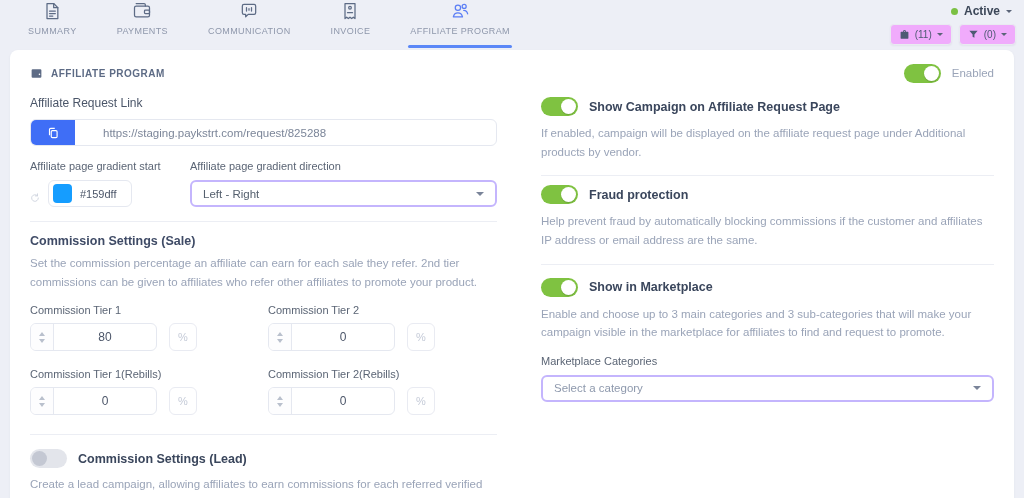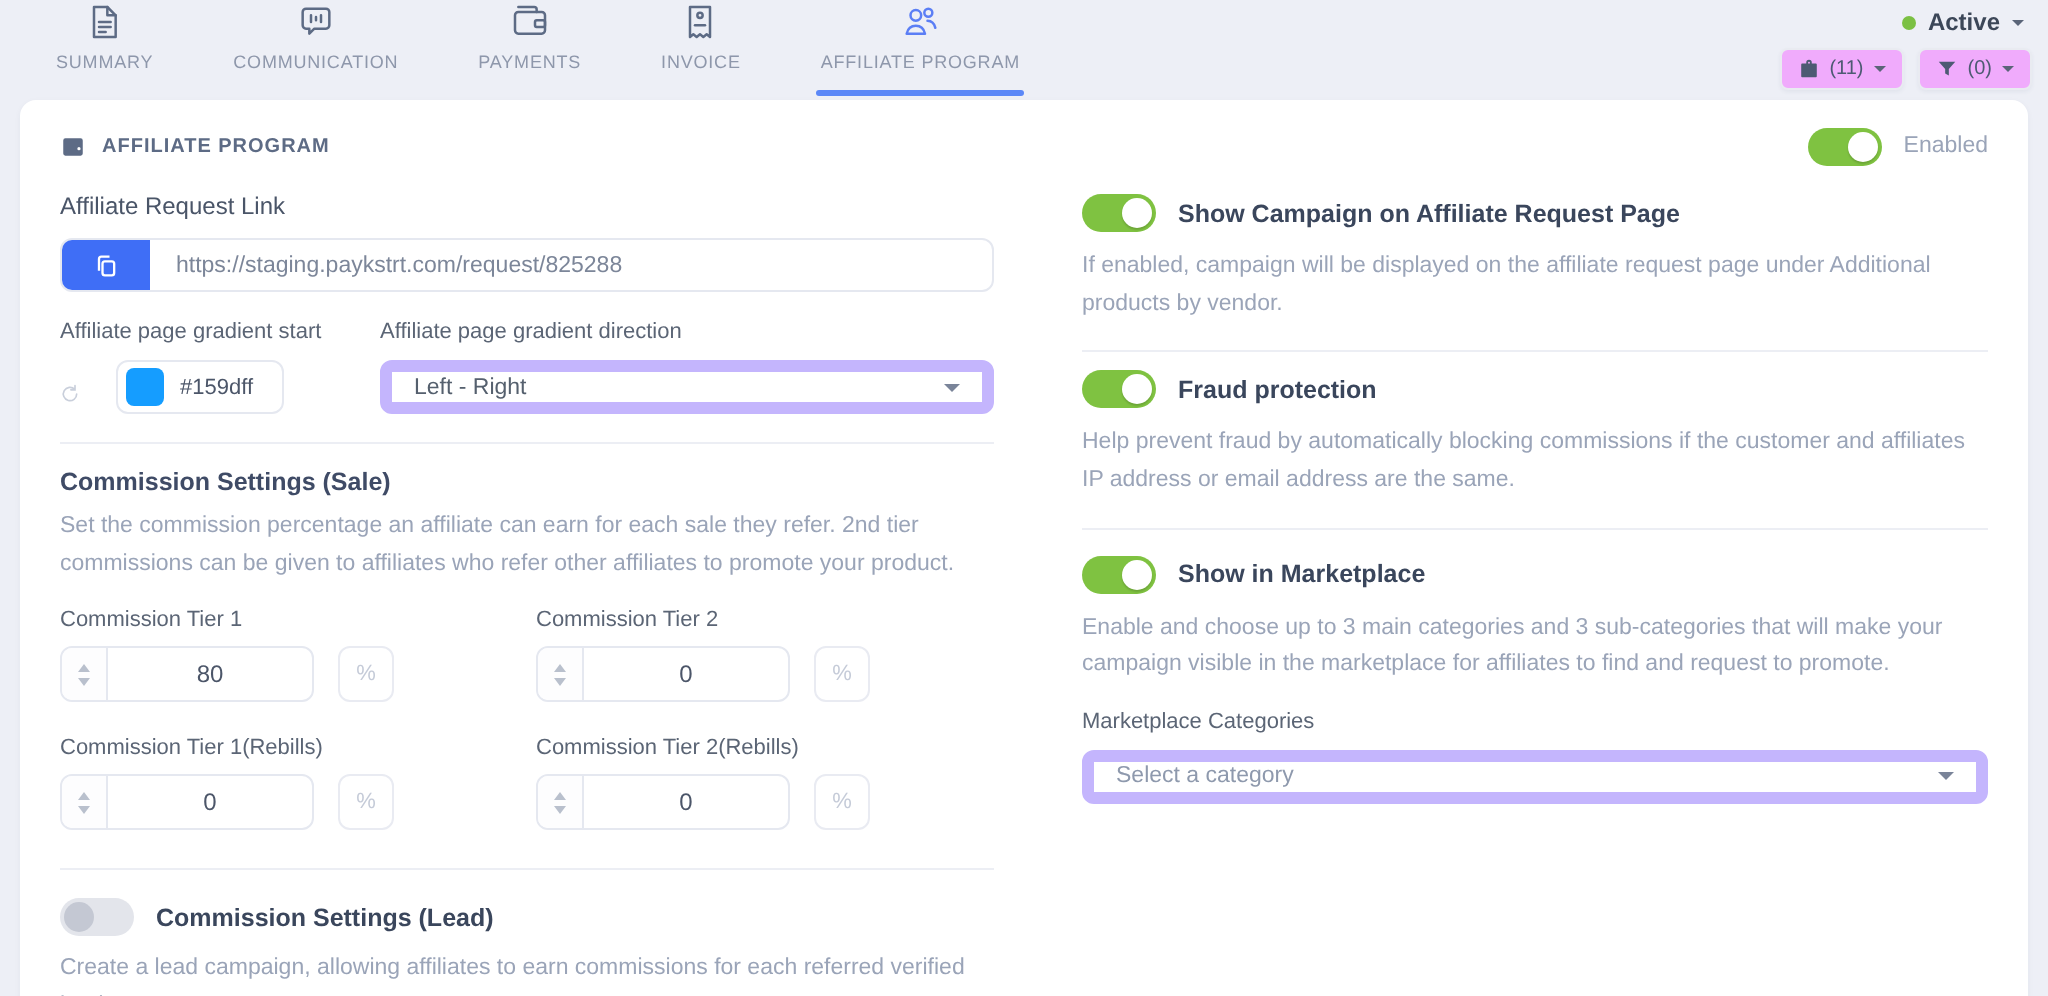--- a/index.html
+++ b/index.html
@@ -60,35 +60,35 @@
   .toggle.off .knob { left:2px; background:#c4c8d3; }
   .toggle-row { display:flex; align-items:center; gap:11px; }
   .toggle-row .tg-label { font-size:12.5px; font-weight:bold; color:#3a465c; }
 
   
   .link-group { display:flex; height:27px; border:1px solid #e5e8f0; border-radius:6px;
     overflow:hidden; margin-top:9px; }
   .copy-btn { width:44px; background:#3f6ef6; border:none; display:flex; align-items:center;
     justify-content:center; cursor:pointer; }
   .copy-btn svg { width:14px; height:14px; stroke:#fff; fill:none; stroke-width:2; }
-  .link-text { flex:1; display:flex; align-items:center; padding:0 13px; font-size:11.5px;
+  .link-text { flex:1; display:flex; align-items:center; padding:0 28px; font-size:11.5px;
     color:#7c8699; }
 
   
   .gradient-row { display:flex; margin-top:14px; }
   .gcol1 { width:160px; } .gcol2 { width:158px; } .gcol3 { flex:1; }
-  .color-line { display:flex; align-items:center; margin-top:8px; gap:18px; }
+  .color-line { display:flex; align-items:center; margin-top:8px; gap:8px; }
   .refresh { width:10px; height:10px; color:#c9cfdb; cursor:pointer; flex:0 0 auto; }
   .refresh svg { width:100%; height:100%; stroke:currentColor; fill:none; stroke-width:2; }
   .color-box { display:flex; align-items:center; gap:8px; width:84px; height:27px;
     border:1px solid #e5e8f0; border-radius:6px; padding:0 4px; cursor:pointer; background:#fff; }
   .swatch { width:19px; height:19px; border-radius:4px; }
   .hex { font-size:11px; color:#4c5669; }
   .select-box { display:flex; align-items:center; justify-content:space-between; height:27px;
-    border:6px solid #c4b5fd; border-radius:6px; padding:0 11px; background:#fff; cursor:pointer; }
+    border:2px solid #c4b5fd; border-radius:6px; padding:0 11px; background:#fff; cursor:pointer; }
   .select-box .sel-text { font-size:11.5px; color:#55606e; }
   .select-box .sel-text.placeholder { color:#8e99ad; }
   .select-box .caret { border-top-color:#7a8499; }
 
   
   .tier-grid { display:flex; }
   .tier-cell { width:238px; }
   .tier-cell + .tier-cell { width:229px; }
   .tier-input-row { display:flex; margin-top:7px; }
   .stepper-group { display:flex; width:127px; height:28px; border:1px solid #e5e8f0;
@@ -121,36 +121,36 @@
             <path d="M14 3v5h5"></path>
             <path d="M9 12h7M9 15h7M9 18h4"></path>
         </svg>
       </span>
       <span class="tlabel">SUMMARY</span>
     </div>
 
     <div class="tab">
       <span class="ticon">
         <svg viewBox="0 0 24 24" fill="none" stroke="currentColor" stroke-width="1.5" stroke-linecap="round" stroke-linejoin="round">
-          <path d="M4 6a2 2 0 0 1 2-2h12a2 2 0 0 1 2 2v8a2 2 0 0 1-2 2h-7l-3 3v-3H6a2 2 0 0 1-2-2z"></path>
-          <path d="M9 8v4M12 9v2M15 8v4"></path>
-        </svg>
-      </span>
-      <span class="tlabel">COMMUNICATION</span>
-    </div>
-
-    <div class="tab">
-      <span class="ticon">
-        <svg viewBox="0 0 24 24" fill="none" stroke="currentColor" stroke-width="1.5" stroke-linecap="round" stroke-linejoin="round">
           <rect x="3" y="6" width="18" height="13" rx="2"></rect>
             <path d="M16 6V4.5A1.5 1.5 0 0 0 14.5 3H5"></path>
             <rect x="15" y="11" width="6" height="4" rx="1"></rect>
         </svg>
       </span>
       <span class="tlabel">PAYMENTS</span>
+    </div>
+
+    <div class="tab">
+      <span class="ticon">
+        <svg viewBox="0 0 24 24" fill="none" stroke="currentColor" stroke-width="1.5" stroke-linecap="round" stroke-linejoin="round">
+          <path d="M4 6a2 2 0 0 1 2-2h12a2 2 0 0 1 2 2v8a2 2 0 0 1-2 2h-7l-3 3v-3H6a2 2 0 0 1-2-2z"></path>
+          <path d="M9 8v4M12 9v2M15 8v4"></path>
+        </svg>
+      </span>
+      <span class="tlabel">COMMUNICATION</span>
     </div>
 
     <div class="tab">
       <span class="ticon">
         <svg viewBox="0 0 24 24" fill="none" stroke="currentColor" stroke-width="1.5" stroke-linecap="round" stroke-linejoin="round">
           <path d="M6 3h12v18l-2-1.6-2 1.6-2-1.6-2 1.6-2-1.6-2 1.6z"></path>
           <circle cx="12" cy="8" r="1.6"></circle>
             <path d="M9 14h6"></path>
         </svg>
       </span>

